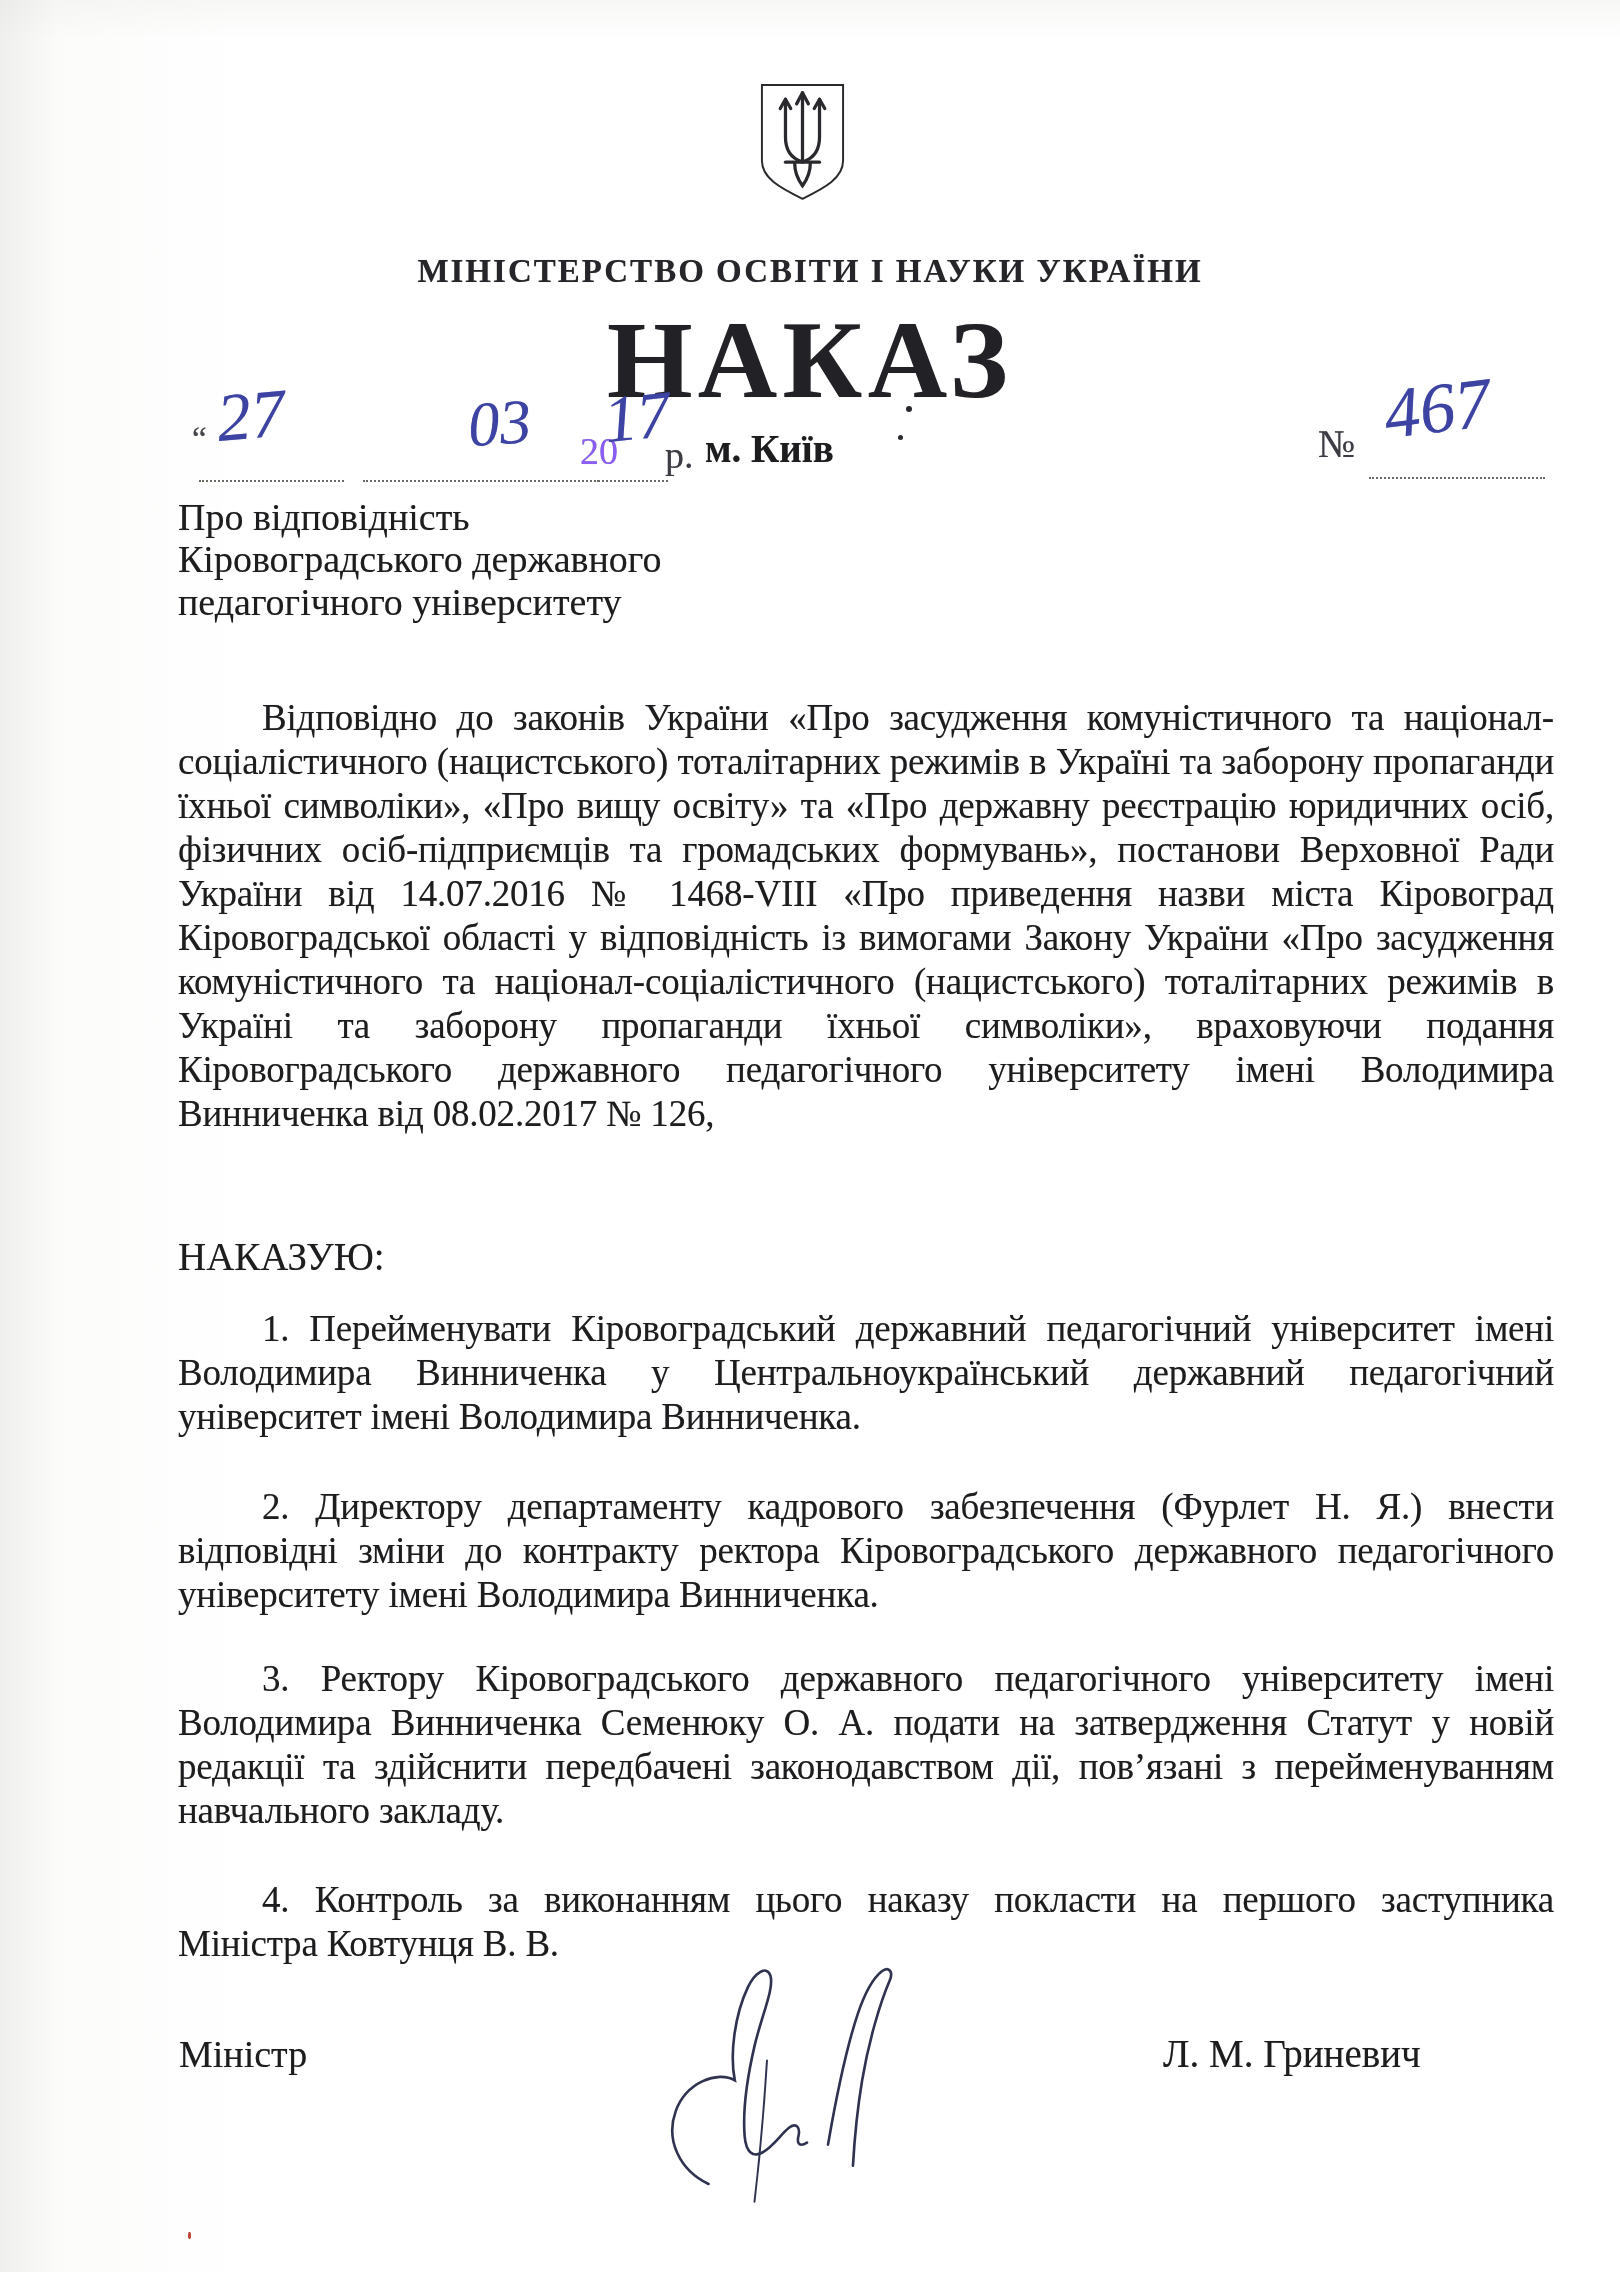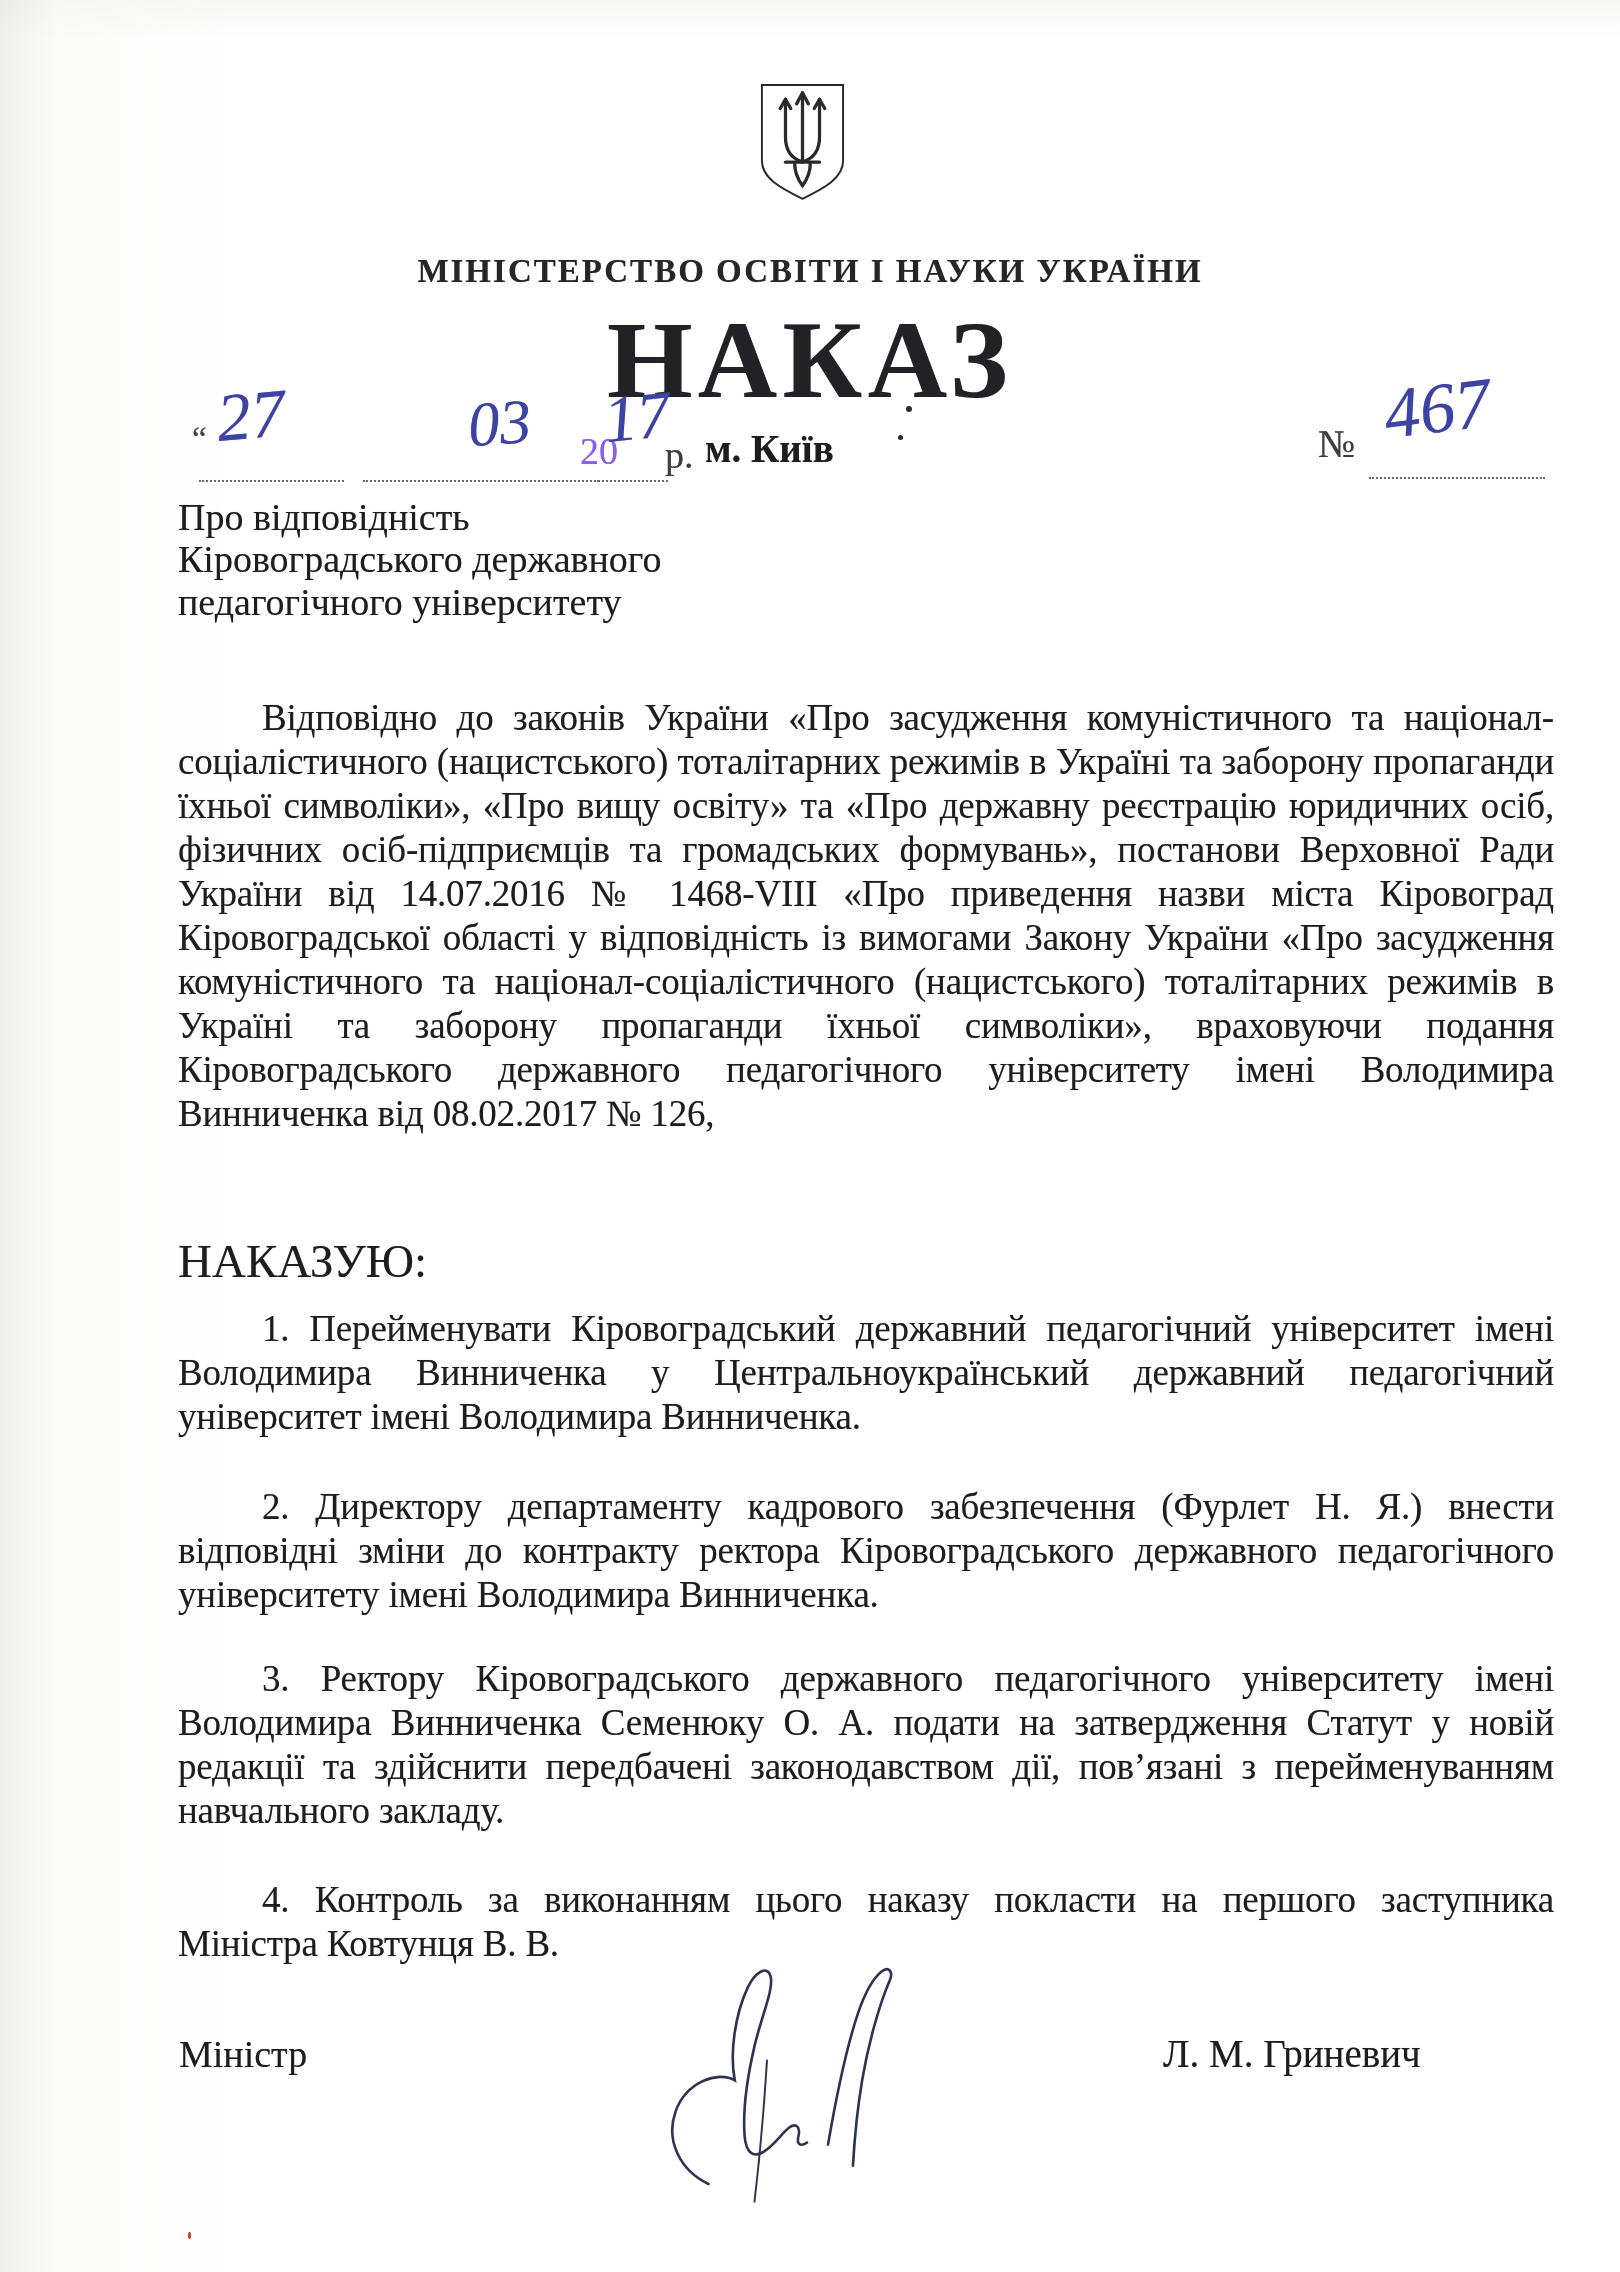--- a/index.html
+++ b/index.html
@@ -96,21 +96,21 @@
   <div class="txt print" style="left:1318px;top:421px;font-size:39px;color:#3c3c44;">№</div>
   <div class="txt hand" style="left:1384px;top:368px;font-size:71px;transform:rotate(-7deg);">467</div>
   <div class="dotted" style="left:1369px;top:477px;width:176px;"></div>
 
   <div class="txt print" style="left:178px;top:495px;font-size:38px;white-space:normal;">Про відповідність</div>
   <div class="txt print" style="left:178px;top:537px;font-size:38px;">Кіровоградського державного</div>
   <div class="txt print" style="left:178px;top:580px;font-size:38px;">педагогічного університету</div>
 
   <div class="para indent" style="top:696px;">Відповідно до законів України «Про засудження комуністичного та націонал-соціалістичного (нацистського) тоталітарних режимів в Україні та заборону пропаганди їхньої символіки», «Про вищу освіту» та «Про державну реєстрацію юридичних осіб, фізичних осіб-підприємців та громадських формувань», постанови Верховної Ради України від 14.07.2016 № 1468-VIII «Про приведення назви міста Кіровоград Кіровоградської області у відповідність із вимогами Закону України «Про засудження комуністичного та націонал-соціалістичного (нацистського) тоталітарних режимів в Україні та заборону пропаганди їхньої символіки», враховуючи подання Кіровоградського державного педагогічного університету імені Володимира Винниченка від 08.02.2017 № 126,</div>
 
-  <div class="txt print" style="left:178px;top:1234px;font-size:47px;">НАКАЗУЮ:</div>
+  <div class="txt print" style="left:178px;top:1234px;font-size:39px;">НАКАЗУЮ:</div>
 
   <div class="para indent" style="top:1307px;">1. Перейменувати Кіровоградський державний педагогічний університет імені Володимира Винниченка у Центральноукраїнський державний педагогічний університет імені Володимира Винниченка.</div>
   <div class="para indent" style="top:1485px;">2. Директору департаменту кадрового забезпечення (Фурлет Н. Я.) внести відповідні зміни до контракту ректора Кіровоградського державного педагогічного університету імені Володимира Винниченка.</div>
   <div class="para indent" style="top:1657px;">3. Ректору Кіровоградського державного педагогічного університету імені Володимира Винниченка Семенюку О. А. подати на затвердження Статут у новій редакції та здійснити передбачені законодавством дії, пов’язані з перейменуванням навчального закладу.</div>
   <div class="para indent" style="top:1878px;">4. Контроль за виконанням цього наказу покласти на першого заступника Міністра Ковтунця В. В.</div>
 
   <div class="txt print" style="left:179px;top:2032px;font-size:38px;">Міністр</div>
 
   <svg style="left:631px;top:1949px;" width="289" height="256" viewBox="0 0 440 390">
     <path class="ink" stroke-width="4" d="M118 358 C74 337 52 291 68 247 C84 203 132 185 158 200 C150 160 158 100 178 58 C188 37 206 24 212 40 C219 58 198 104 188 148 C176 200 170 248 173 285 C175 310 186 318 200 310 C218 300 228 282 241 272 C252 264 258 272 255 285 C252 297 257 302 268 295"></path>

